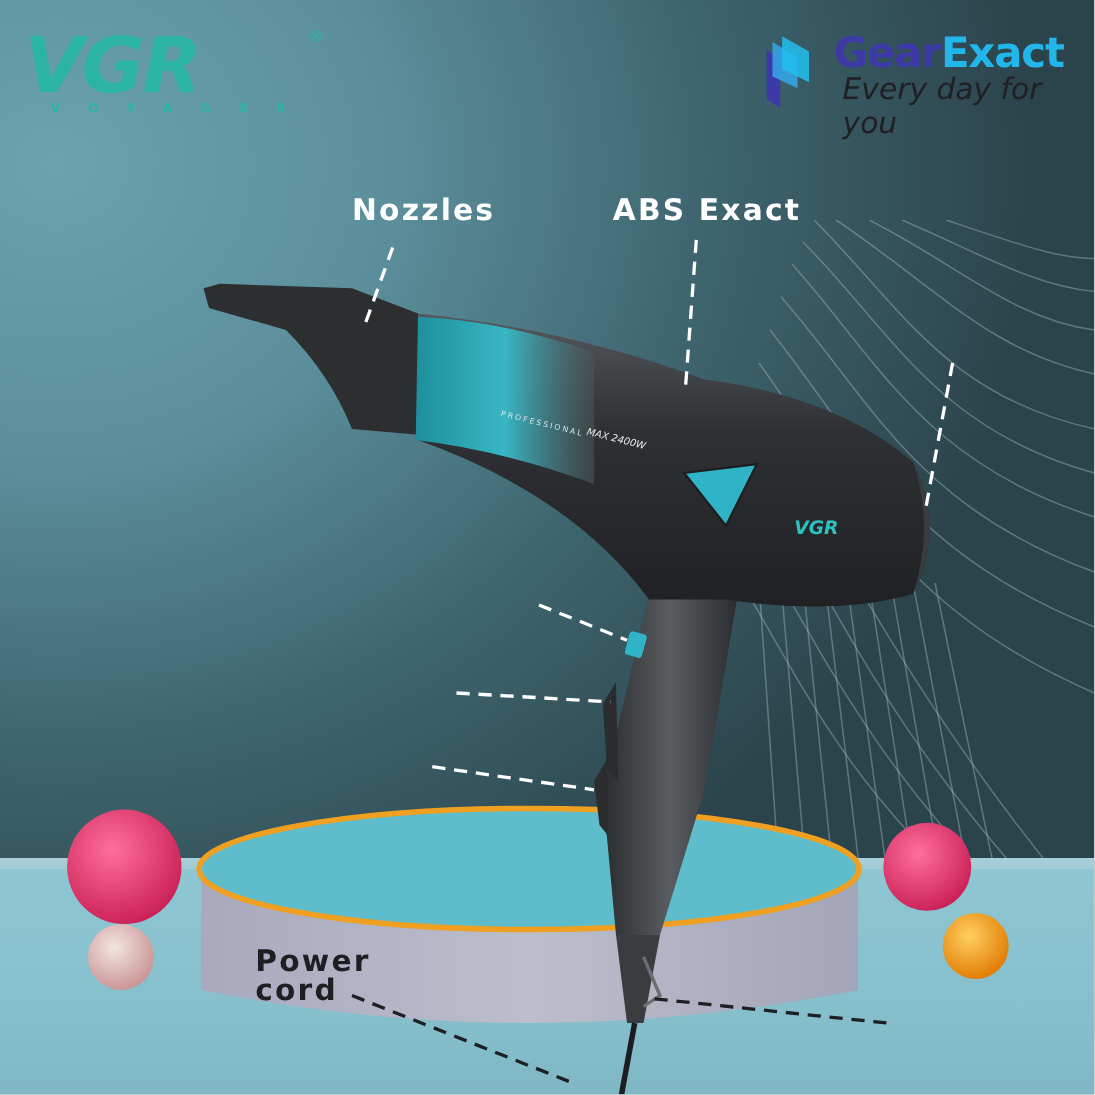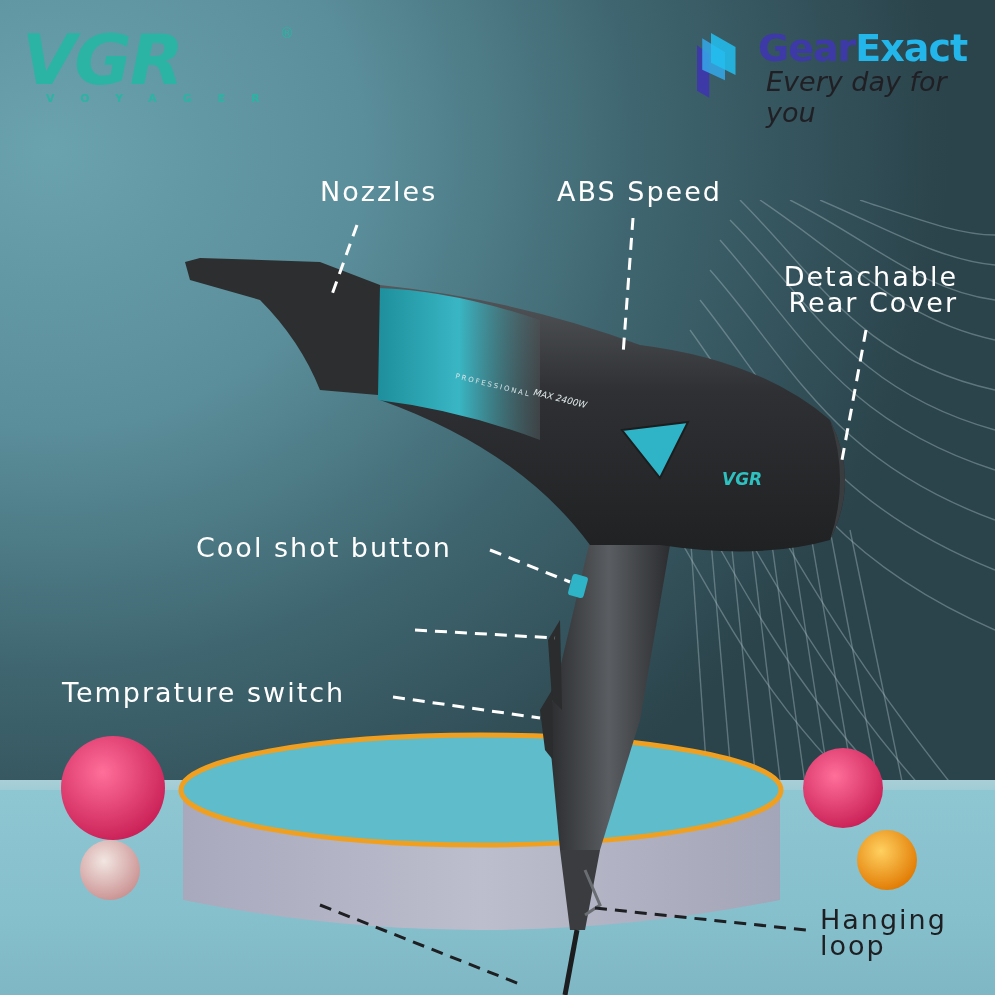--- a/index.html
+++ b/index.html
@@ -6,21 +6,21 @@
   body { width: 995px; height: 995px; overflow: hidden; position: relative;
          font-family: "DejaVu Sans", "Liberation Sans", sans-serif; }
   .stage { position: absolute; inset: 0; overflow: hidden;
     background: radial-gradient(ellipse 900px 800px at 5% 15%, #6aa2ae 0%, #5a8e9a 35%, #3f6670 65%, #2b434b 100%); }
   .waves { position: absolute; left: 560px; top: 200px; width: 435px; height: 620px; }
   .floor { position: absolute; left: 0; top: 790px; width: 995px; height: 205px;
     background: linear-gradient(180deg, #8ec6d2 0%, #86c0cc 60%, #7fb8c4 100%); }
   .floor-back { position: absolute; left: 0; top: 780px; width: 995px; height: 30px;
     background: linear-gradient(180deg, #a9cfd8 0%, #8fc5d0 100%); }
   .label { position: absolute; color: #ffffff; font-size: 27px; letter-spacing: 2px; white-space: nowrap;
-    font-family: "DejaVu Sans", sans-serif; font-weight: 400; line-height: 1; }
+    font-family: "DejaVu Sans", sans-serif; font-weight: 700; line-height: 1; }
   .label.dark { color: #1d1f22; }
   .label.multi { line-height: 26px; }
   .vgr-logo { position: absolute; left: 22px; top: 22px; width: 280px; height: 90px; }
   .vgr-sub { position: absolute; left: 46px; top: 92px; color: #2bb4a4; font-size: 11px; letter-spacing: 26px; font-weight: bold; }
   .ge-logo { position: absolute; left: 690px; top: 22px; width: 300px; height: 90px; }
   .ge-gear { position: absolute; left: 758px; top: 26px; font-size: 38px; font-weight: bold; color: #3d3aa7; letter-spacing: -1px; }
   .ge-exact { color: #22b6ea; }
   .ge-tag { position: absolute; left: 766px; top: 66px; font-size: 27px; color: #1f1f24; font-style: italic; }
   svg { display: block; }
 </style>
@@ -153,24 +153,18 @@
     <path d="M8 20 L22 30 L22 80 L8 72 Z" fill="#3d3aa7"></path>
     <path d="M14 12 L40 28 L40 60 L14 48 Z" fill="#35a8ea" opacity="0.85"></path>
     <path d="M24 6 L52 22 L52 54 L24 40 Z" fill="#22c0f0" opacity="0.85"></path>
   </svg>
   <div class="ge-gear">
     <span>Gear</span><span class="ge-exact">Exact</span>
   </div>
   <div class="ge-tag">Every day for you</div>
 
   <div class="label" style="left:320px;top:178px">Nozzles</div>
-  <div class="label" style="left:557px;top:178px">ABS Speed</div>
-  <div class="label multi" style="left:760px;top:264px;text-align:right;width:198px">
-    <div>Detachable</div>
-      <div>Rear Cover</div>
-  </div>
-  <div class="label" style="left:196px;top:534px">Cool shot button</div>
-  <div class="label" style="left:62px;top:679px">Temprature switch</div>
-  <div class="label dark multi" style="left:820px;top:907px">
-    <div>Hanging</div>
-      <div>loop</div>
+  <div class="label" style="left:557px;top:178px">ABS Exact</div>
+  <div class="label dark multi" style="left:232px;top:862px">
+    <div>Power</div>
+      <div>cord</div>
   </div>
 </div>
 
 </body></html>

